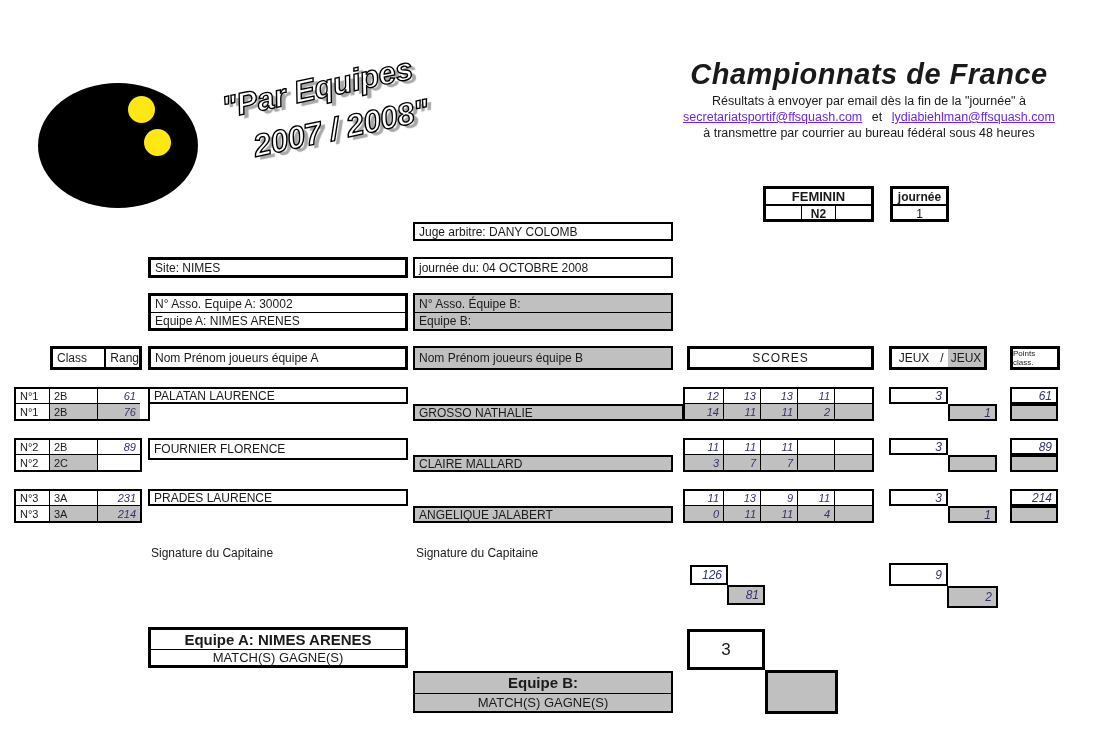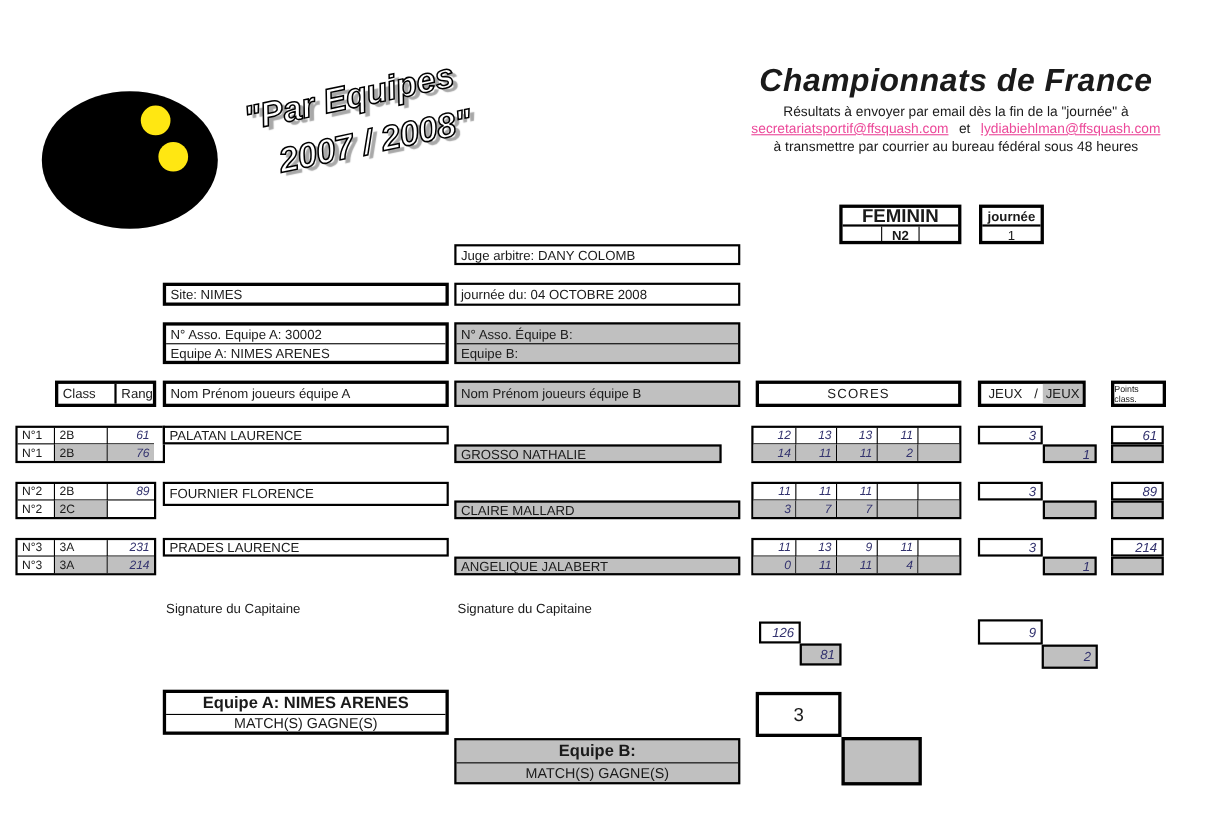--- a/index.html
+++ b/index.html
@@ -8,21 +8,21 @@
   .abs{position:absolute;box-sizing:border-box;}
   .b3{border:3px solid #000;}
   .b2{border:2px solid #000;}
   .gray{background:#c0c0c0;}
   .white{background:#fff;}
   .ctr{display:flex;align-items:center;justify-content:center;}
   .lft{display:flex;align-items:center;justify-content:flex-start;padding-left:4px;}
   .rgt{display:flex;align-items:center;justify-content:flex-end;padding-right:4px;font-style:italic;}
   .num{color:#32326e;}
   .bold{font-weight:bold;}
-  .link{color:#ec4899;text-decoration:underline;cursor:pointer;}
+  .link{color:#6d28d9;text-decoration:underline;cursor:pointer;}
   .title{font-weight:bold;font-style:italic;font-size:29px;letter-spacing:0.5px;}
   .badge-line{font-weight:bold;font-style:italic;font-size:31px;color:#fff;
       -webkit-text-stroke:1.4px #000;text-shadow:4px 4px 1px #a8a8a8;line-height:44px;white-space:nowrap;}
   .cell{position:absolute;box-sizing:border-box;font-size:11px;}
 </style>
 </head>
 <body>
 
 <div id="page">
 
@@ -40,21 +40,21 @@
     <div style="font-size:12.5px;margin-top:3px;">Résultats à envoyer par email dès la fin de la "journée" à</div>
     <div style="font-size:12.5px;margin-top:2px;">
       <a class="link">secretariatsportif@ffsquash.com</a>
       <span style="padding:0 6px;">et</span>
       <a class="link">lydiabiehlman@ffsquash.com</a>
     </div>
     <div style="font-size:12.5px;margin-top:2px;">à transmettre par courrier au bureau fédéral sous 48 heures</div>
   </div>
 
   <div class="abs b3 white" style="left:763px;top:186px;width:111px;height:36px;">
-    <div class="ctr bold" style="height:15px;border-bottom:2px solid #000;font-size:17px;">FEMININ</div>
+    <div class="ctr bold" style="height:15px;border-bottom:2px solid #000;font-size:13px;">FEMININ</div>
     <div style="position:relative;height:15px;">
       <div class="cell ctr" style="left:0;top:0;width:36px;height:15px;border-right:1px solid #000;"></div>
       <div class="cell ctr bold" style="left:36px;top:0;width:34px;height:15px;border-right:1px solid #000;font-size:12px;">N2</div>
       <div class="cell ctr" style="left:70px;top:0;width:35px;height:15px;"></div>
     </div>
   </div>
 
   <div class="abs b3 white" style="left:890px;top:186px;width:59px;height:36px;">
     <div class="ctr bold" style="height:15px;border-bottom:2px solid #000;font-size:12px;">journée</div>
     <div class="ctr" style="height:15px;font-size:12px;">1</div>
@@ -96,21 +96,21 @@
 
   <div class="abs b2 white" style="left:14px;top:387px;width:136px;height:34px;">
     <div class="cell lft" style="left:0;top:0;width:34px;height:15px;border-right:1px solid #000;border-bottom:1px solid #000;">N°1</div>
     <div class="cell lft" style="left:34px;top:0;width:48px;height:15px;border-right:1px solid #000;border-bottom:1px solid #000;">2B</div>
     <div class="cell rgt num" style="left:82px;top:0;width:42px;height:15px;border-bottom:1px solid #000;">61</div>
     <div class="cell lft" style="left:0;top:15px;width:34px;height:15px;border-right:1px solid #000;">N°1</div>
     <div class="cell lft gray" style="left:34px;top:15px;width:48px;height:15px;border-right:1px solid #000;">2B</div>
     <div class="cell rgt num gray" style="left:82px;top:15px;width:42px;height:15px;">76</div>
   </div>
   <div class="abs b2 white lft" style="left:148px;top:387px;width:260px;height:17px;">PALATAN LAURENCE</div>
-  <div class="abs b2 gray lft" style="left:413px;top:404px;width:243px;height:17px;">GROSSO NATHALIE</div>
+  <div class="abs b2 gray lft" style="left:413px;top:404px;width:271px;height:17px;">GROSSO NATHALIE</div>
   <div class="abs b2 white" style="left:683px;top:387px;width:191px;height:34px;">
     <div class="cell rgt num" style="left:0;top:0;width:39px;height:15px;border-right:1px solid #000;border-bottom:1px solid #000;">12</div>
     <div class="cell rgt num" style="left:39px;top:0;width:37px;height:15px;border-right:1px solid #000;border-bottom:1px solid #000;">13</div>
     <div class="cell rgt num" style="left:76px;top:0;width:37px;height:15px;border-right:1px solid #000;border-bottom:1px solid #000;">13</div>
     <div class="cell rgt num" style="left:113px;top:0;width:37px;height:15px;border-right:1px solid #000;border-bottom:1px solid #000;">11</div>
     <div class="cell rgt num" style="left:150px;top:0;width:37px;height:15px;border-bottom:1px solid #000;"></div>
     <div class="cell rgt num gray" style="left:0;top:15px;width:39px;height:15px;border-right:1px solid #000;">14</div>
     <div class="cell rgt num gray" style="left:39px;top:15px;width:37px;height:15px;border-right:1px solid #000;">11</div>
     <div class="cell rgt num gray" style="left:76px;top:15px;width:37px;height:15px;border-right:1px solid #000;">11</div>
     <div class="cell rgt num gray" style="left:113px;top:15px;width:37px;height:15px;border-right:1px solid #000;">2</div>

